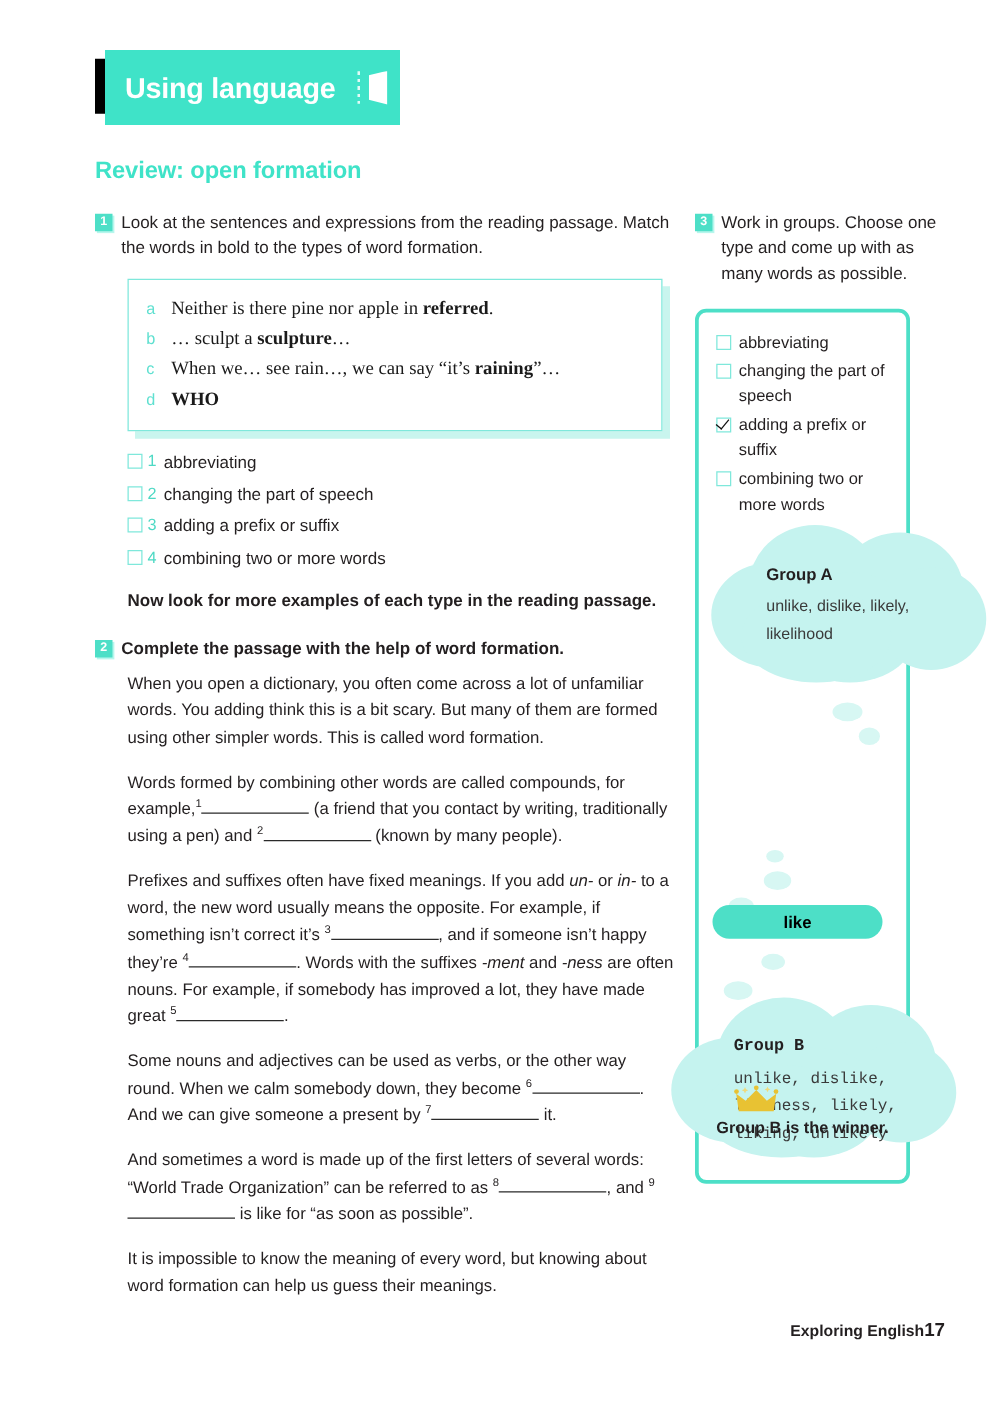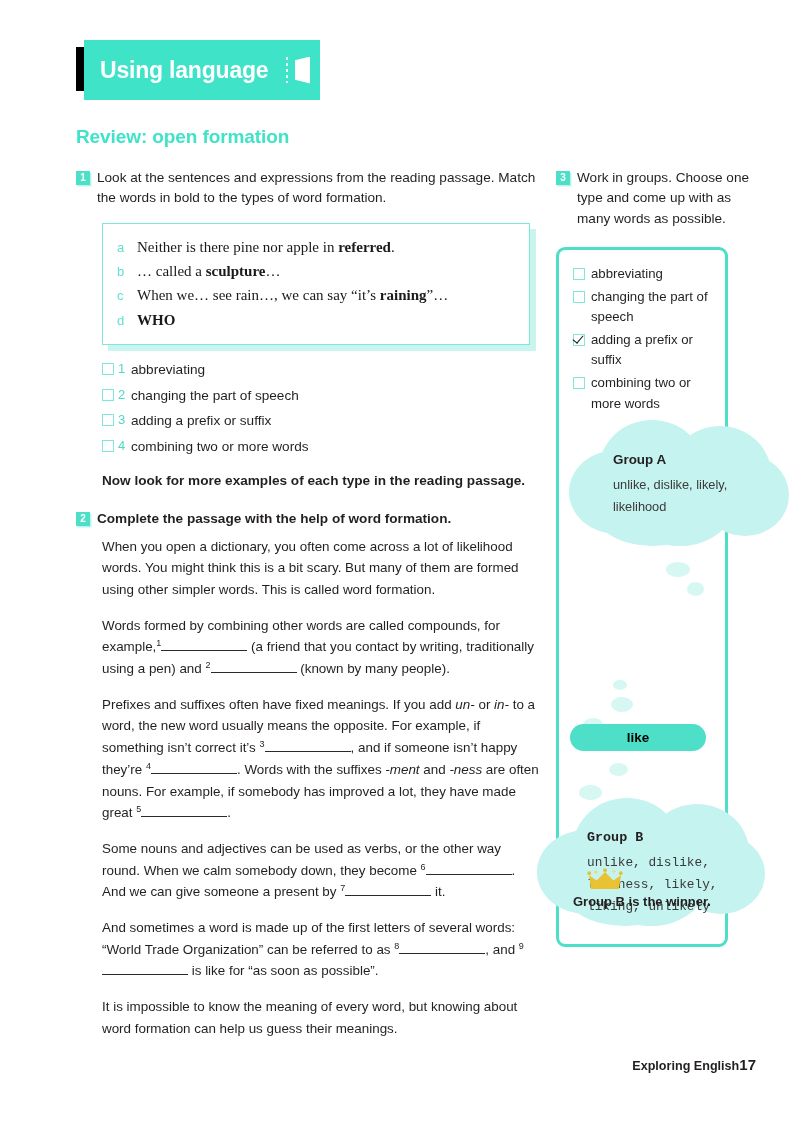--- a/index.html
+++ b/index.html
@@ -389,21 +389,21 @@
       <div class="example-box-shadow"></div>
       <div class="example-box">
 
         <div class="ex-line">
           <span class="ex-letter">a</span>
           <span class="ex-text"><span>Neither is there pine nor apple in </span><b>referred</b><span>.</span></span>
         </div>
 
         <div class="ex-line">
           <span class="ex-letter">b</span>
-          <span class="ex-text"><span>… called a </span><b>sculpture</b><span>…</span></span>
+          <span class="ex-text"><span>… sculpt a </span><b>sculpture</b><span>…</span></span>
         </div>
 
         <div class="ex-line">
           <span class="ex-letter">c</span>
           <span class="ex-text"><span>When we… see rain…, we can say “it’s </span><b>raining</b><span>”…</span></span>
         </div>
 
         <div class="ex-line">
           <span class="ex-letter">d</span>
           <span class="ex-text"><b>WHO</b></span>
@@ -436,21 +436,21 @@
     </div>
 
     <div class="now-look">Now look for more examples of each type in the reading passage.</div>
 
     <div class="exercise" style="margin-top:18px;">
       <span class="ex-num">2</span>
       <span class="ex-body bold">Complete the passage with the help of word formation.</span>
     </div>
 
     <div class="passage">
-      <p>When you open a dictionary, you often come across a lot of likelihood words. You might think this is a bit scary. But many of them are formed using other simpler words. This is called word formation.</p>
+      <p>When you open a dictionary, you often come across a lot of unfamiliar words. You adding think this is a bit scary. But many of them are formed using other simpler words. This is called word formation.</p>
 
       <p><span>Words formed by combining other words are called compounds, for example,</span><span class="sup">1</span><span class="blank"></span> <span>(a friend that you contact by writing, traditionally using a pen) and</span> <span class="sup">2</span><span class="blank"></span> <span>(known by many people).</span></p>
 
       <p><span>Prefixes and suffixes often have fixed meanings. If you add</span> <i>un-</i> <span>or</span> <i>in-</i> <span>to a word, the new word usually means the opposite. For example, if something isn’t correct it’s</span> <span class="sup">3</span><span class="blank"></span><span>, and if someone isn’t happy they’re</span> <span class="sup">4</span><span class="blank"></span><span>. Words with the suffixes</span> <i>-ment</i> <span>and</span> <i>-ness</i> <span>are often nouns. For example, if somebody has improved a lot, they have made great</span> <span class="sup">5</span><span class="blank"></span><span>.</span></p>
 
       <p><span>Some nouns and adjectives can be used as verbs, or the other way round. When we calm somebody down, they become</span> <span class="sup">6</span><span class="blank"></span><span>. And we can give someone a present by</span> <span class="sup">7</span><span class="blank"></span> <span>it.</span></p>
 
       <p><span>And sometimes a word is made up of the first letters of several words: “World Trade Organization” can be referred to as</span> <span class="sup">8</span><span class="blank"></span><span>, and</span> <span class="sup">9</span><span class="blank"></span> <span>is like for “as soon as possible”.</span></p>
 
       <p>It is impossible to know the meaning of every word, but knowing about word formation can help us guess their meanings.</p>

